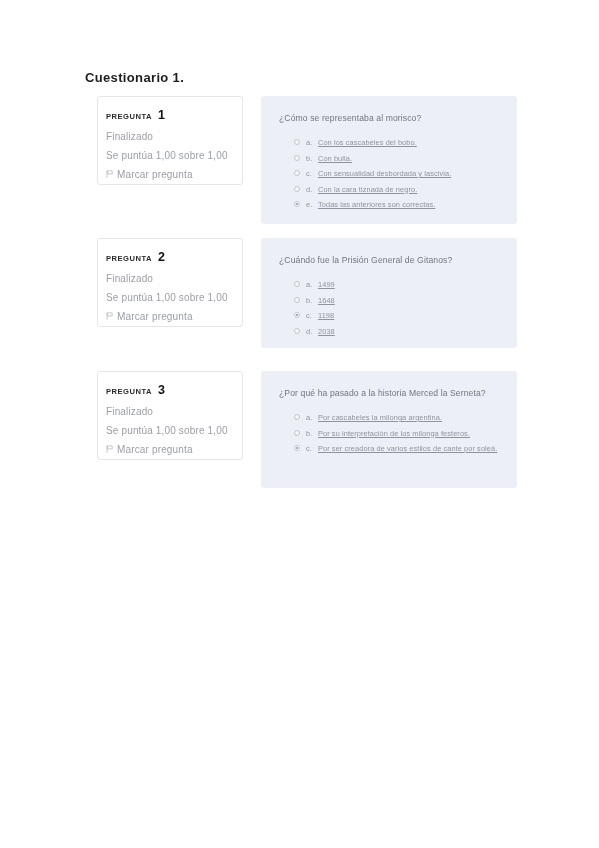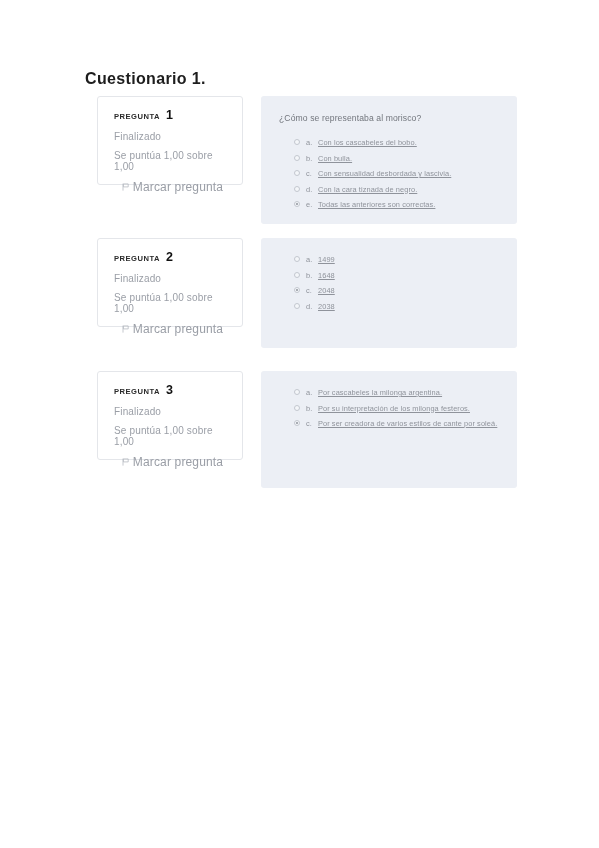--- a/index.html
+++ b/index.html
@@ -18,21 +18,21 @@
   .page {
     position: relative;
     width: 599px;
     height: 848px;
   }
 
   .page-title {
     position: absolute;
     left: 85px;
     top: 70px;
-    font-size: 16px;
+    font-size: 13px;
     font-weight: 700;
     color: #1d1d1d;
     letter-spacing: 0.35px;
   }
 
   .quiz-body {
     position: absolute;
     left: 0;
     top: 96px;
     width: 599px;
@@ -45,21 +45,21 @@
 
   
   .info-card {
     position: absolute;
     left: 97px;
     width: 146px;
     background: #ffffff;
     border: 1px solid #e4e6ea;
     border-radius: 3px;
     box-sizing: border-box;
-    padding: 12px 11px 12px 16px;
+    padding: 12px 11px 12px 8px;
   }
 
   .info-head {
     display: flex;
     align-items: baseline;
     gap: 6px;
     margin-bottom: 9px;
   }
   .info-head .pregunta-label {
     font-size: 7.6px;
@@ -79,24 +79,23 @@
     font-size: 10px;
     color: #9a9ea6;
     margin-bottom: 8px;
     letter-spacing: 0.15px;
   }
 
   .flag-row {
     display: flex;
     align-items: center;
     gap: 4px;
-    font-size: 12px;
+    font-size: 10px;
     color: #9a9ea6;
     letter-spacing: 0.15px;
-    justify-content: center;
   }
   .flag-icon {
     display: inline-block;
     width: 7px;
     height: 8px;
     flex: 0 0 auto;
     position: relative;
     top: 0px;
   }
   .flag-icon svg { display: block; }
@@ -241,37 +240,38 @@
           <svg viewBox="0 0 7 8" width="7" height="8" xmlns="http://www.w3.org/2000/svg">
             <path d="M1 0.6 L1 7.6" stroke="#b6bac2" stroke-width="0.8" fill="none"></path>
             <path d="M1.4 0.9 L6.2 0.9 L6.2 3.9 L1.4 3.9 Z" stroke="#b6bac2" stroke-width="0.8" fill="none"></path>
           </svg>
         </span>
         <span>Marcar pregunta</span>
       </div>
     </div>
 
     <div class="answer-panel" style="height: 110px;">
+      <div class="question-text">¿Cuándo fue la Prisión General de Gitanos?</div>
       <div class="options">
   <label class="option-row">
     <span class="radio"></span>
     <span class="option-letter">a.</span>
     <span class="option-text">1499</span>
   </label>
 
   <label class="option-row">
     <span class="radio"></span>
     <span class="option-letter">b.</span>
     <span class="option-text">1648</span>
   </label>
 
   <label class="option-row">
     <span class="radio checked"></span>
     <span class="option-letter">c.</span>
-    <span class="option-text">2048</span>
+    <span class="option-text">1198</span>
   </label>
 
   <label class="option-row">
     <span class="radio"></span>
     <span class="option-letter">d.</span>
     <span class="option-text">2038</span>
   </label>
 </div>
     </div>
 
@@ -291,20 +291,21 @@
           <svg viewBox="0 0 7 8" width="7" height="8" xmlns="http://www.w3.org/2000/svg">
             <path d="M1 0.6 L1 7.6" stroke="#b6bac2" stroke-width="0.8" fill="none"></path>
             <path d="M1.4 0.9 L6.2 0.9 L6.2 3.9 L1.4 3.9 Z" stroke="#b6bac2" stroke-width="0.8" fill="none"></path>
           </svg>
         </span>
         <span>Marcar pregunta</span>
       </div>
     </div>
 
     <div class="answer-panel" style="height: 117px;">
+      <div class="question-text">¿Por qué ha pasado a la historia Merced la Serneta?</div>
       <div class="options">
   <label class="option-row">
     <span class="radio"></span>
     <span class="option-letter">a.</span>
     <span class="option-text">Por cascabeles la milonga argentina.</span>
   </label>
 
   <label class="option-row">
     <span class="radio"></span>
     <span class="option-letter">b.</span>

